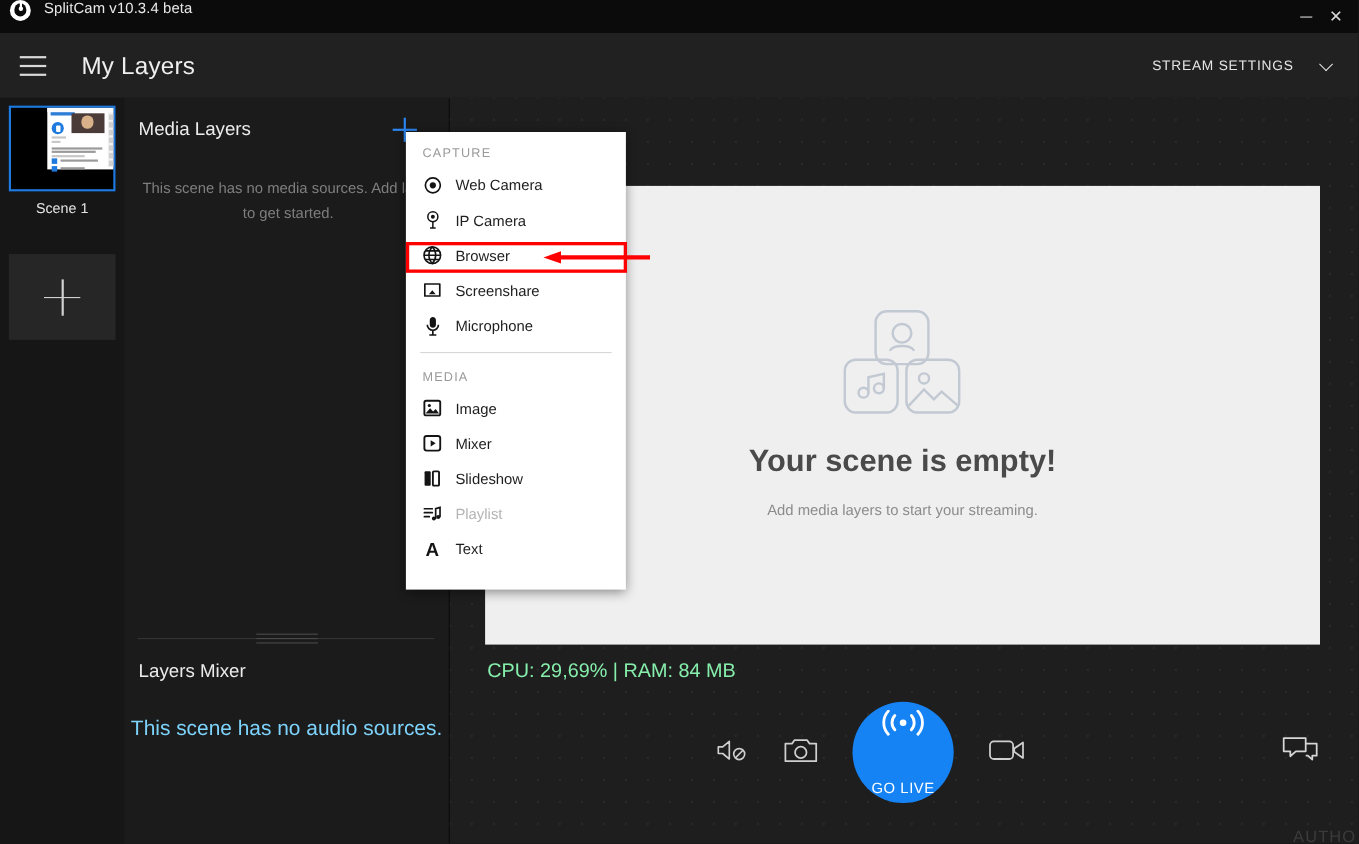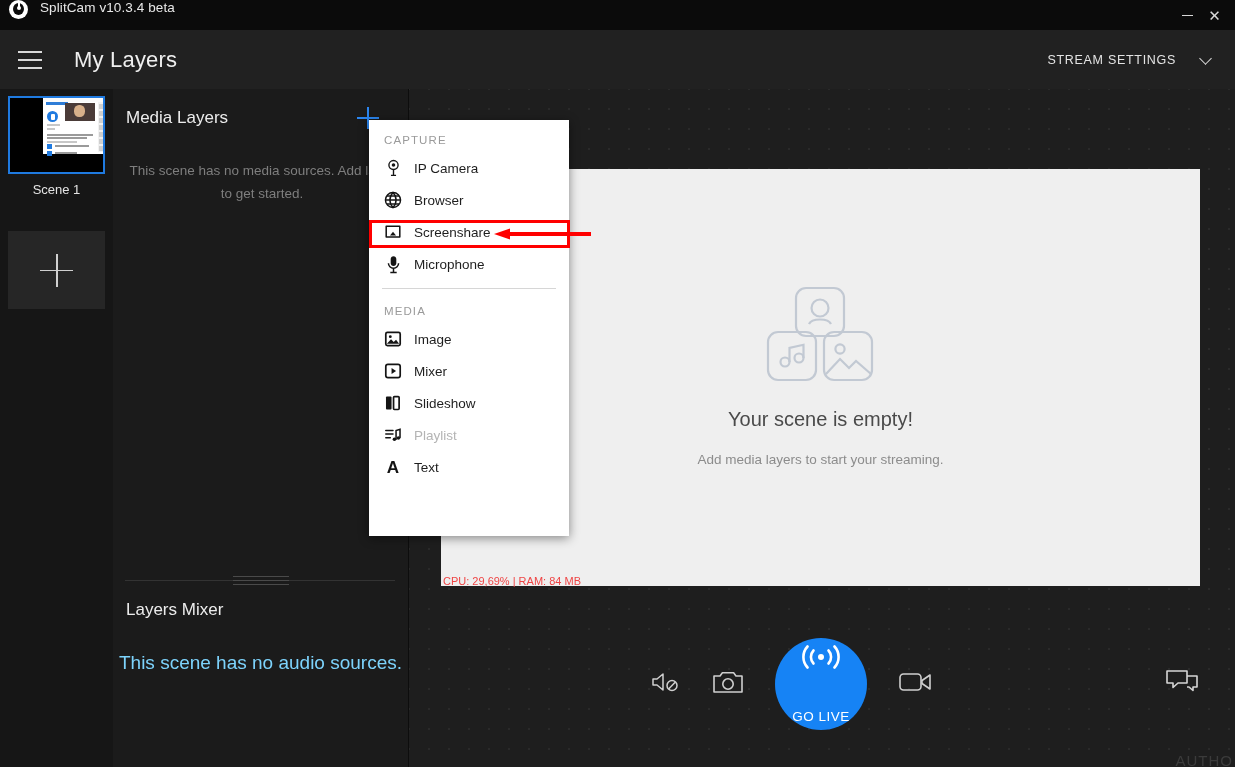--- a/index.html
+++ b/index.html
@@ -158,24 +158,24 @@
   .brightness-btn {
     position: absolute; left: 752px; top: 112px; width: 38px; height: 34px;
     background: #2b2b2b; display: flex; align-items: center; justify-content: center; cursor: pointer;
   }
   .video-canvas {
     position: absolute; left: 32px; top: 80px; width: 759px; height: 417px;
     background: #efefef; display:flex; flex-direction:column;
     align-items:center; justify-content:center;
   }
   .empty-icon { width: 110px; height: 98px; margin-bottom: 24px; }
-  .empty-title { color: #4a4a4a; font-size: 20px; margin-bottom: 19px; font-weight: 400; }
+  .empty-title { color: #4a4a4a; font-size: 28px; margin-bottom: 19px; font-weight: 700; }
   .empty-sub { color: #8c8c8c; font-size: 13.5px; text-align:center; line-height: 20px; }
   .stats {
-    position: absolute; left: 34px; top: 486px; color: #ef4444; font-size: 11px;
+    position: absolute; left: 34px; top: 510px; color: #86efac; font-size: 18px;
   }
 
   
   .bottombar { position: absolute; left: 0; top: 540px; width: 826px; height: 138px; }
   .tool { position:absolute; cursor:pointer; }
   .golive {
     position: absolute; left: 366px; top: 9px; width: 92px; height: 92px;
     border-radius: 50%; background: #1683f5; display: flex; flex-direction: column;
     align-items: center; justify-content: center; cursor: pointer; gap: 32px;
   }
@@ -364,20 +364,29 @@
       </div>
     </div>
 
     <div class="watermark">AUTHO</div>
   </div>
 
   <div class="menu">
 
     <div class="menu-section">CAPTURE</div>
 
+    <div class="menu-item">
+      <span class="mi-icon">
+        <svg width="17" height="17" viewBox="0 0 20 20" fill="none" stroke="#141414" stroke-width="1.8">
+          <circle cx="10" cy="10" r="8"></circle>
+            <circle cx="10" cy="10" r="3.3" fill="#141414" stroke="none"></circle>
+        </svg>
+      </span>
+      <span>Web Camera</span>
+    </div>
 
     <div class="menu-item">
       <span class="mi-icon">
         <svg width="17" height="18" viewBox="0 0 20 20" fill="none" stroke="#141414" stroke-width="1.6">
           <path d="M10 1.2c-3.1 0-5.4 2.4-5.4 5.4 0 3 2.3 5.2 5.4 5.2s5.4-2.2 5.4-5.2c0-3-2.3-5.4-5.4-5.4z"></path>
           <circle cx="10" cy="6.5" r="2.1" fill="#141414" stroke="none"></circle>
           <path d="M10 12v6.6M7 18.6h6"></path>
         </svg>
       </span>
       <span>IP Camera</span>

